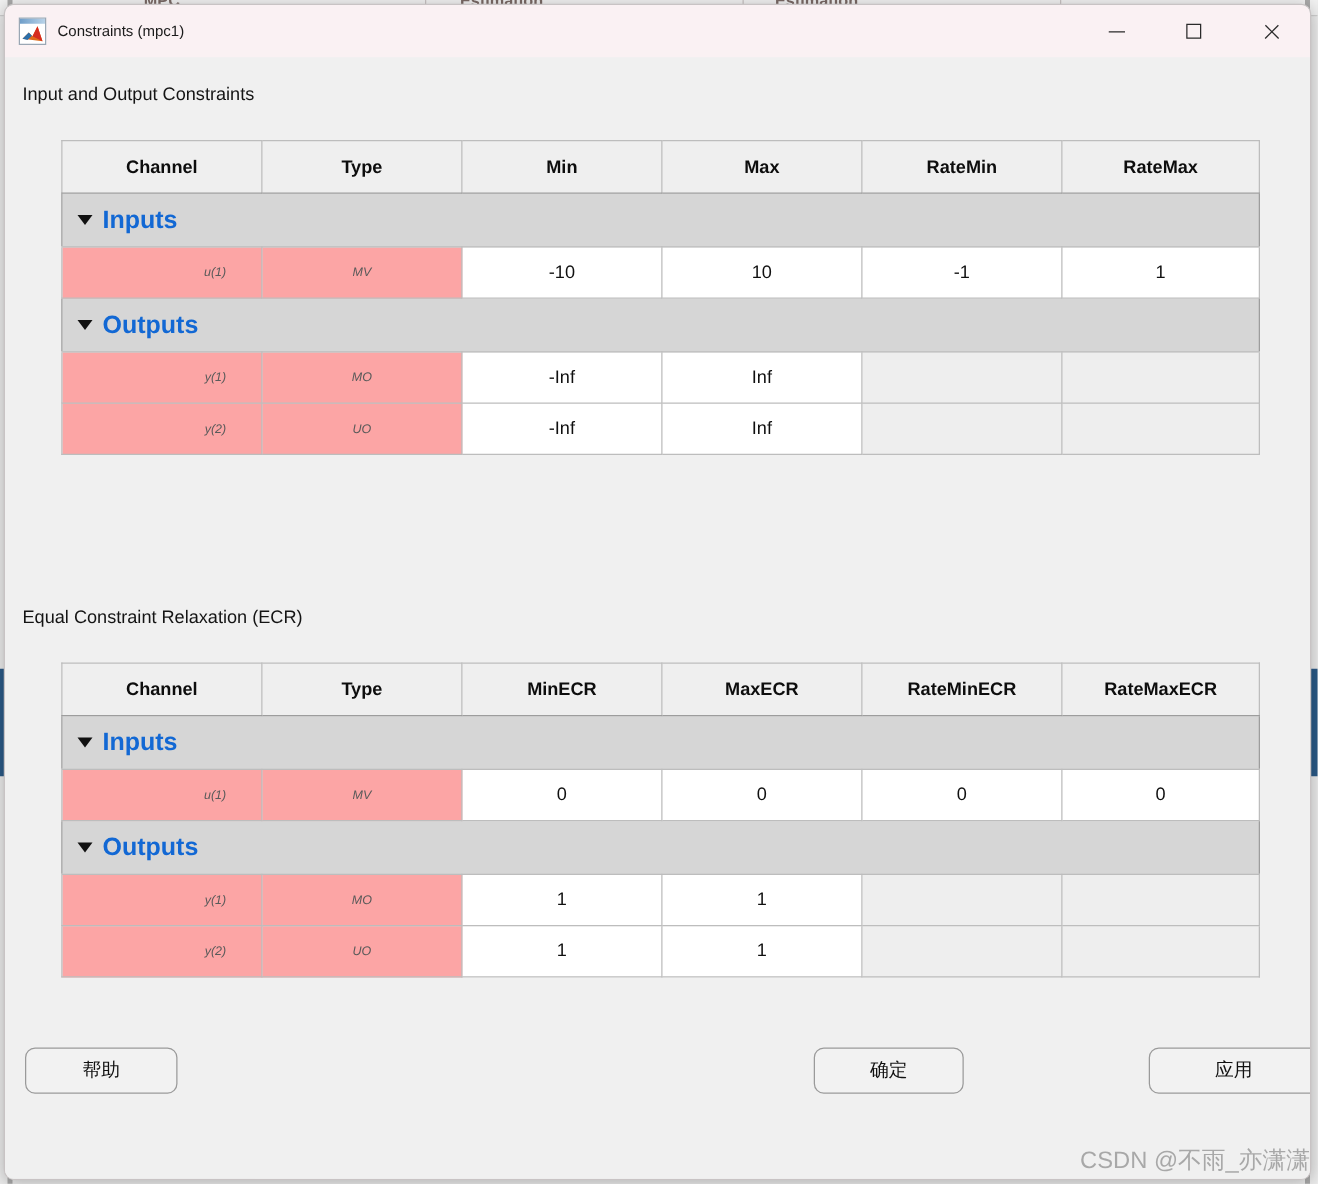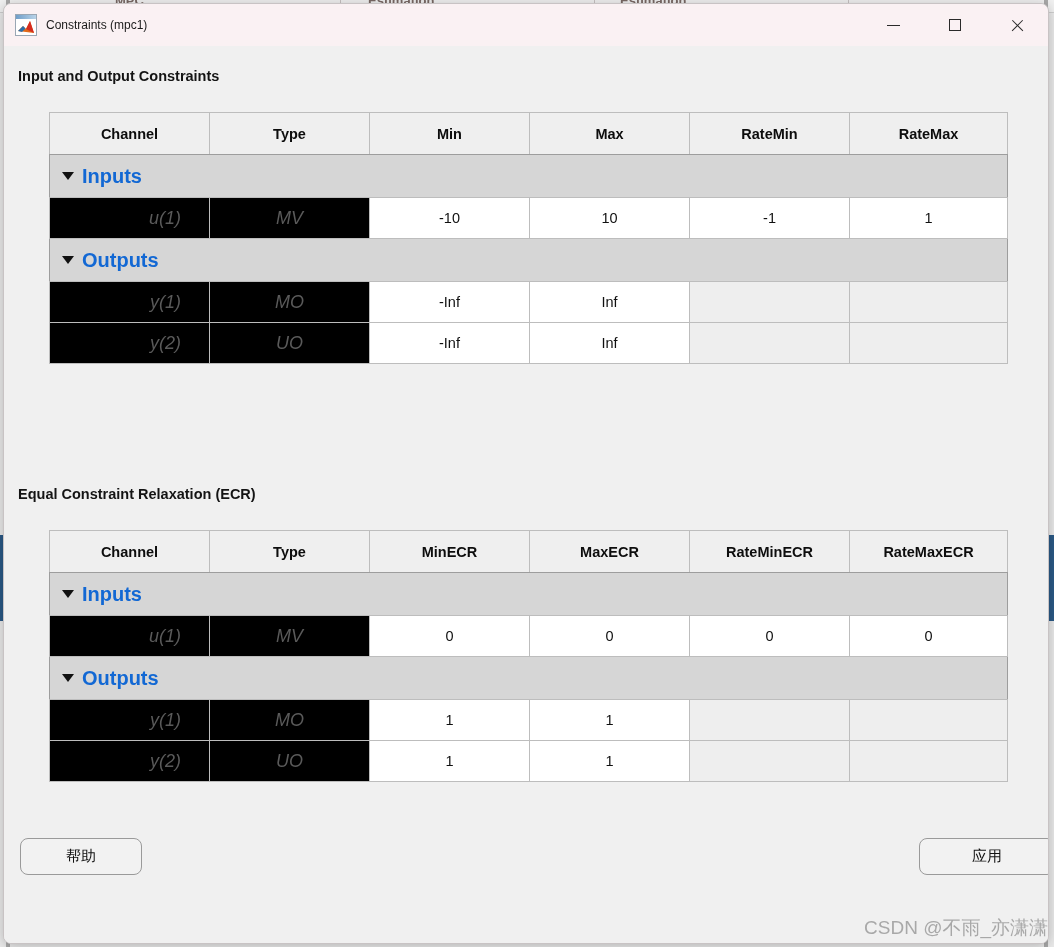--- a/index.html
+++ b/index.html
@@ -150,21 +150,21 @@
 
   .dialog-body {
     position: relative;
     height: calc(941px - 42px);
     background: #f0f0f0;
   }
 
   .section-label {
     position: absolute;
     font-size: 14.5px;
-    font-weight: bold;
+    font-weight: normal;
     color: #141414;
     white-space: nowrap;
   }
   #label-constraints { left: 14px; top: 22px; }
   #label-ecr        { left: 14px; top: 440px; }
 
   
   .mtable {
     position: absolute;
     left: 45px;
@@ -188,24 +188,24 @@
     box-sizing: border-box;
   }
   .mtable th {
     background: #efefef;
     font-weight: bold;
     color: #0d0d0d;
     height: 42px;
     border-bottom: 1px solid #9d9d9d;
   }
   td.cell-channel, td.cell-type {
-    background: #000000;
+    background: #fca5a5;
     color: #5a5a5a;
     font-style: italic;
-    font-size: 18px;
+    font-size: 10px;
   }
   td.cell-channel { text-align: right; padding-right: 28px; }
   td.cell-type    { text-align: center; padding-right: 0; }
   td.cell-value {
     background: #ffffff;
     color: #101010;
   }
   td.cell-empty {
     background: #eeeeee;
   }
@@ -437,18 +437,19 @@
           <td class="cell-type">UO</td>
           <td class="cell-value">1</td>
           <td class="cell-value">1</td>
           <td class="cell-empty"></td>
           <td class="cell-empty"></td>
         </tr>
       </tbody>
     </table>
 
     <div class="btn" id="btn-help">帮助</div>
+    <div class="btn" id="btn-ok">确定</div>
     <div class="btn" id="btn-apply">应用</div>
 
   </div>
 </div>
 
 <div id="watermark">CSDN @不雨_亦潇潇</div>
 
 </body></html>

